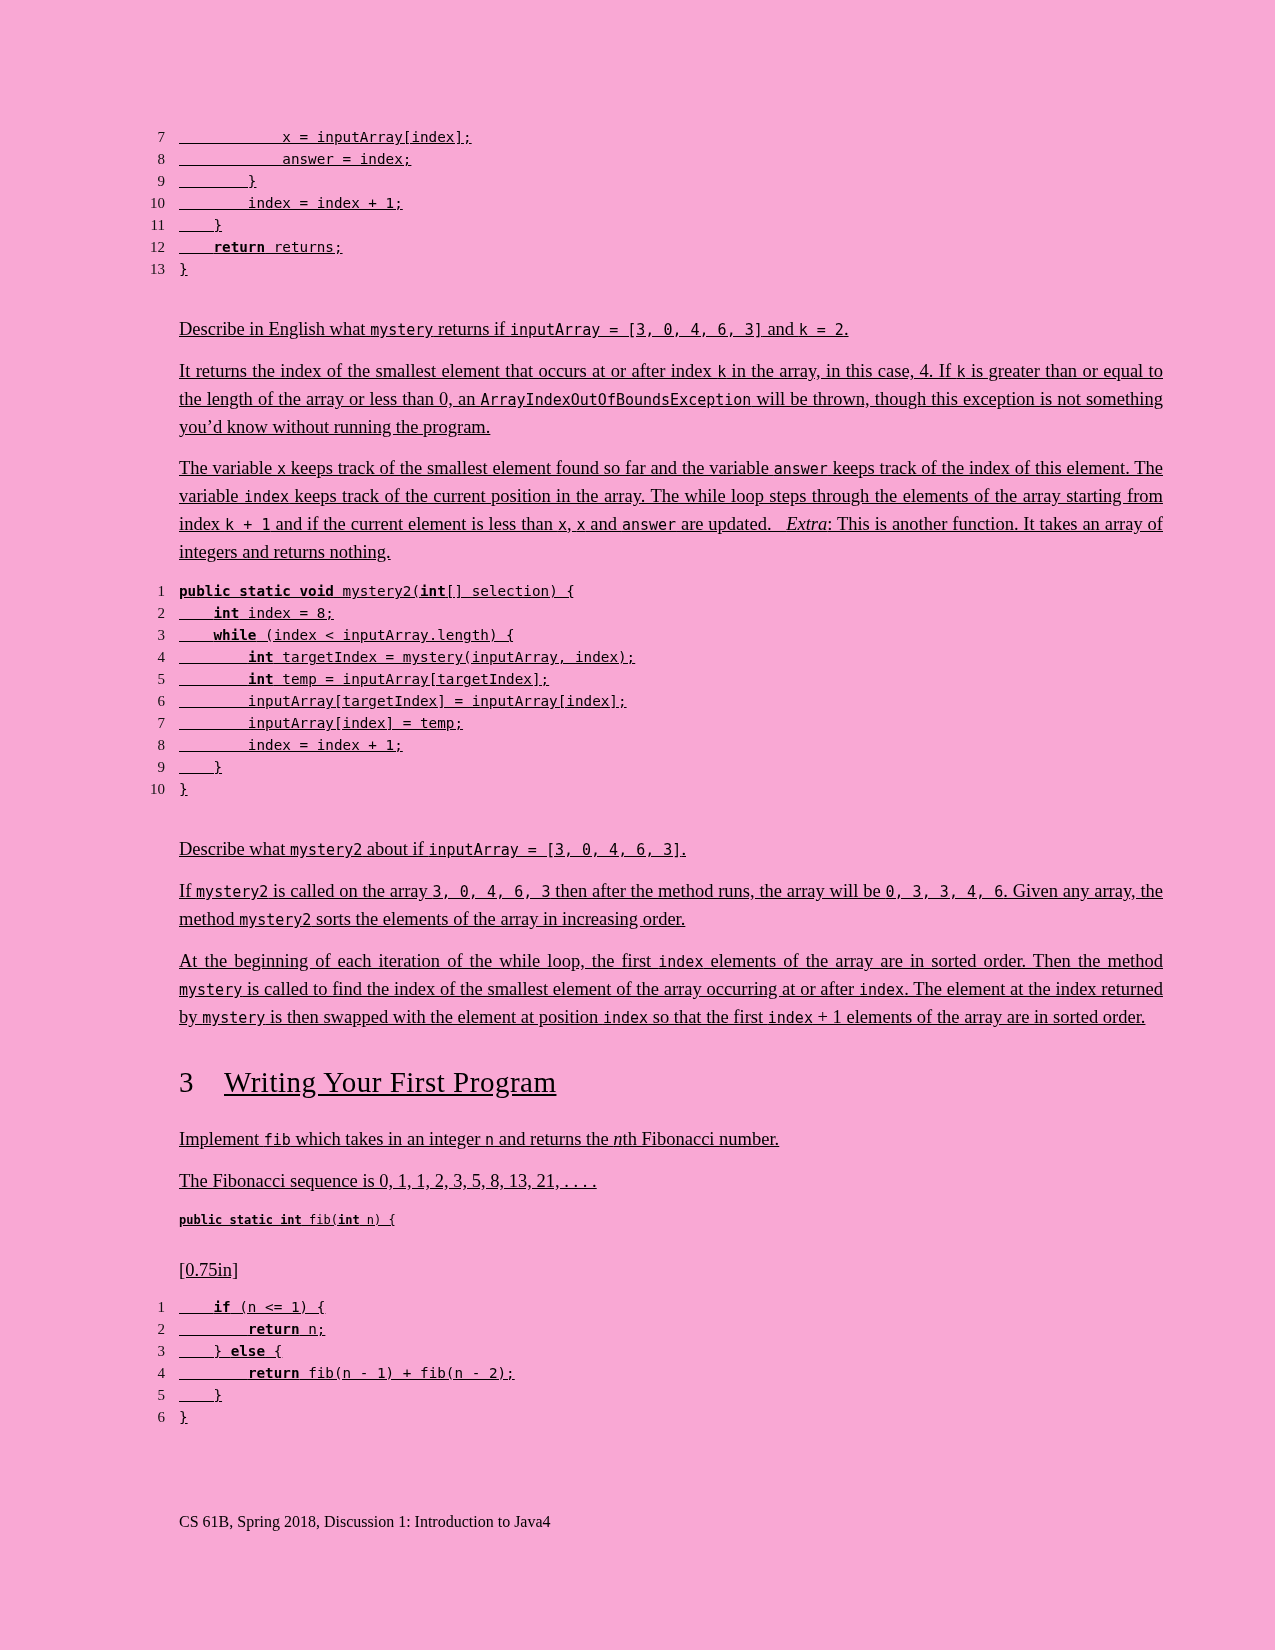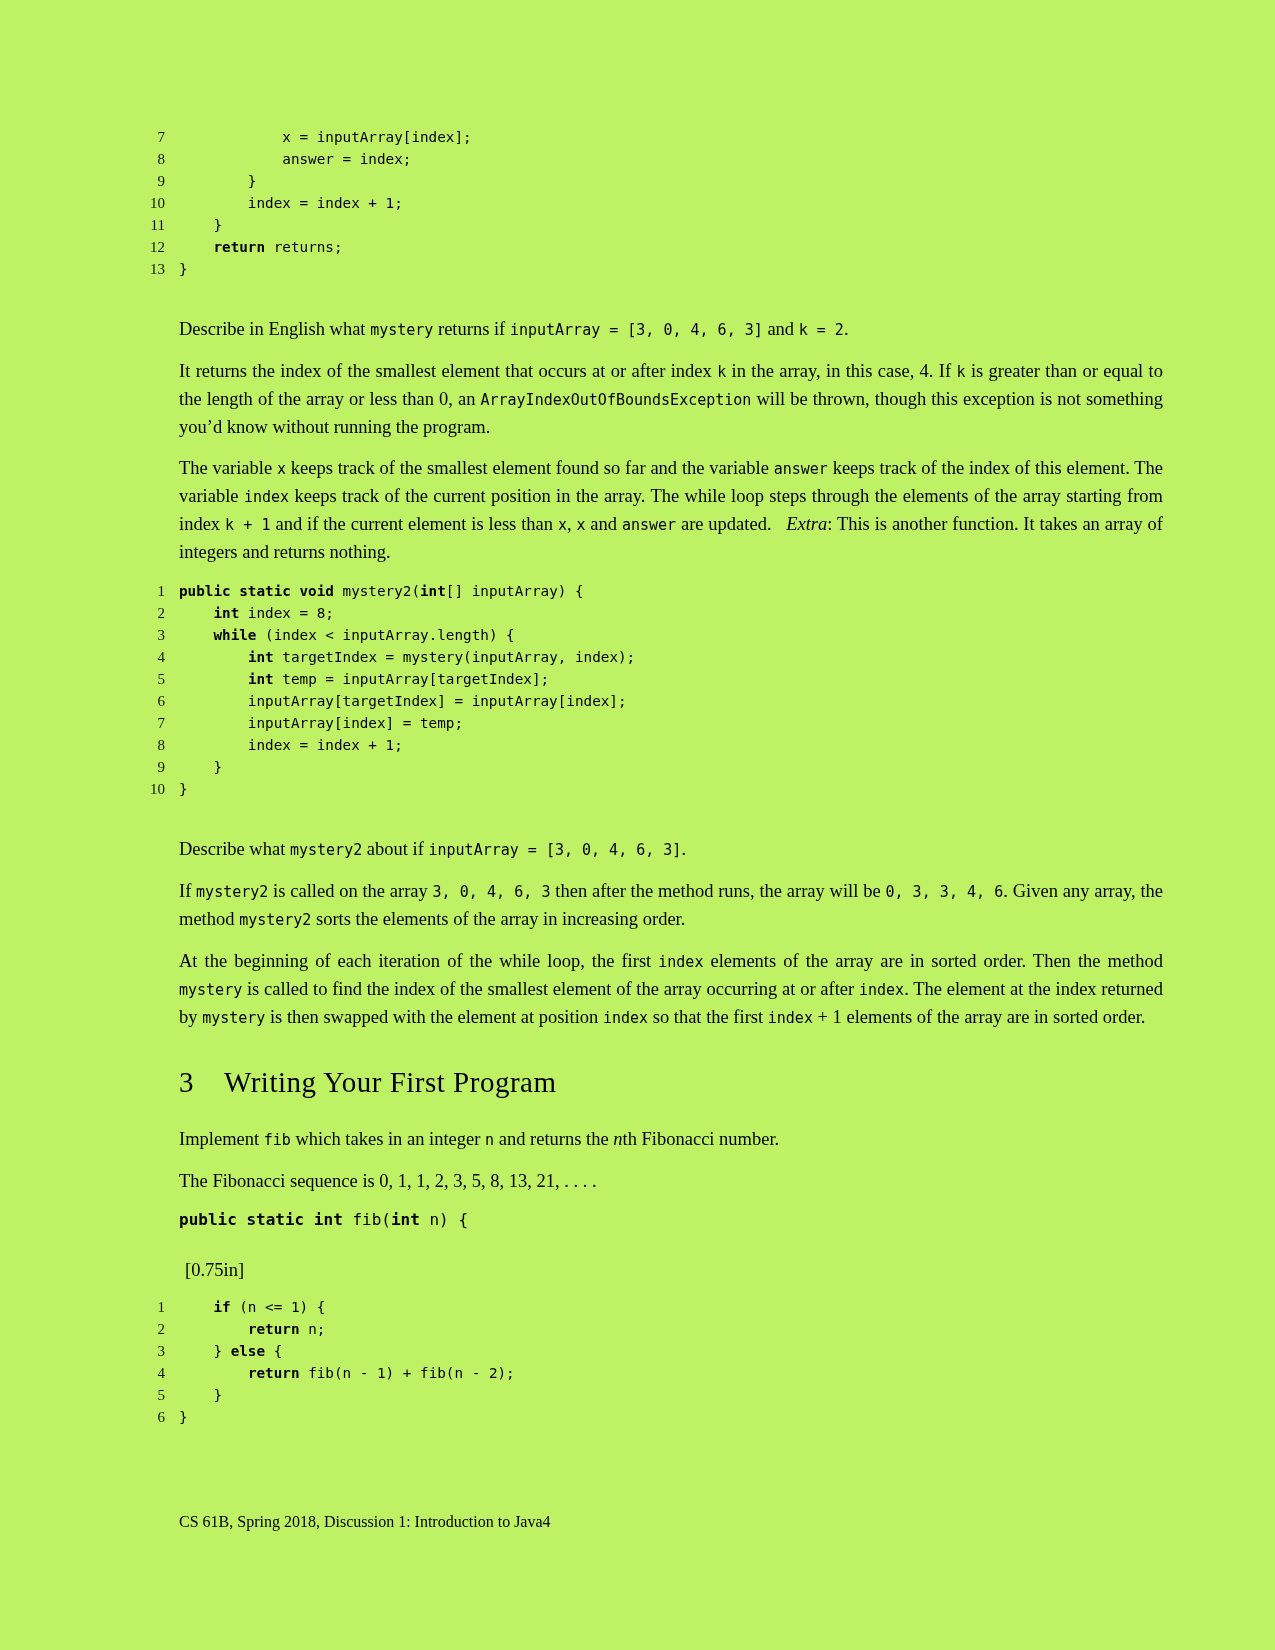--- a/index.html
+++ b/index.html
@@ -1,26 +1,27 @@
 <!DOCTYPE html>
 <html><head>
 <meta charset="utf-8">
 <style>
   html, body { margin: 0; padding: 0; background: #e8e8e8; }
   .page {
     position: relative;
     width: 1275px;
     height: 1650px;
     margin: 0 auto;
-    background: #bef264;
+    background: #f9a8d4;
     font-family: "Liberation Serif", serif;
     color: #000;
     box-sizing: border-box;
     padding: 114px 112px 0 179px;
     overflow: hidden;
+    text-decoration: underline;
   }
   .para {
     font-size: 18.5px;
     line-height: 27px;
     text-align: justify;
     margin: 0 0 14px 0;
   }
   .seg-p { font-family: "Liberation Serif", serif; }
   .seg-m {
     font-family: "DejaVu Sans Mono", monospace;
@@ -41,37 +42,37 @@
     text-align: right;
     margin-right: 14px;
     font-family: "Liberation Serif", serif;
     font-size: 15px;
     color: #111;
   }
   .code-text { white-space: pre; }
   .kw { font-weight: bold; }
   .code-sig {
     font-family: "DejaVu Sans Mono", monospace;
-    font-size: 16px;
+    font-size: 12px;
     line-height: 22px;
     white-space: pre;
     margin: 12px 0 26px 0;
   }
   .section-heading {
     margin: 30px 0 24px 0;
     font-size: 29px;
     line-height: 40px;
     font-weight: 400;
     letter-spacing: 0.5px;
   }
   .section-number { display: inline-block; margin-right: 30px; }
   .placeholder-box {
     font-size: 18.5px;
     line-height: 27px;
-    margin: 0 0 10px 6px;
+    margin: 0 0 10px 0;
   }
   .footer {
     position: absolute;
     top: 1511px;
     left: 179px;
     right: 112px;
     display: flex;
     justify-content: flex-start;
     font-size: 16px;
     line-height: 22px;
@@ -92,21 +93,21 @@
       <div class="code-row"><span class="ln">13</span><span class="code-text"><span>}</span></span></div>
     </div>
 
   <p class="para"><span class="seg-p">Describe in English what </span><span class="seg-m">mystery</span><span class="seg-p"> returns if </span><span class="seg-m">inputArray = [3, 0, 4, 6, 3]</span><span class="seg-p"> and </span><span class="seg-m">k = 2</span><span class="seg-p">.</span></p>
 
   <p class="para"><span class="seg-p">It returns the index of the smallest element that occurs at or after index </span><span class="seg-m">k</span><span class="seg-p"> in the array, in this case, 4.  If </span><span class="seg-m">k</span><span class="seg-p"> is greater than or equal to the length of the array or less than 0, an </span><span class="seg-m">ArrayIndexOutOfBoundsException</span><span class="seg-p"> will be thrown, though this exception is not something you’d know without running the program.</span></p>
 
   <p class="para"><span class="seg-p">The variable </span><span class="seg-m">x</span><span class="seg-p"> keeps track of the smallest element found so far and the variable </span><span class="seg-m">answer</span><span class="seg-p"> keeps track of the index of this element.  The variable </span><span class="seg-m">index</span><span class="seg-p"> keeps track of the current position in the array.  The while loop steps through the elements of the array starting from index </span><span class="seg-m">k + 1</span><span class="seg-p"> and if the current element is less than </span><span class="seg-m">x</span><span class="seg-p">, </span><span class="seg-m">x</span><span class="seg-p"> and </span><span class="seg-m">answer</span><span class="seg-p"> are updated.&nbsp;&nbsp; </span><span class="seg-i">Extra</span><span class="seg-p">: This is another function. It takes an array of integers and returns nothing.</span></p>
 
   <div class="codeblock">
-      <div class="code-row"><span class="ln">1</span><span class="code-text"><span class="kw">public static void</span><span> mystery2(</span><span class="kw">int</span><span>[] inputArray) {</span></span></div>
+      <div class="code-row"><span class="ln">1</span><span class="code-text"><span class="kw">public static void</span><span> mystery2(</span><span class="kw">int</span><span>[] selection) {</span></span></div>
       <div class="code-row"><span class="ln">2</span><span class="code-text"><span>    </span><span class="kw">int</span><span> index = 8;</span></span></div>
       <div class="code-row"><span class="ln">3</span><span class="code-text"><span>    </span><span class="kw">while</span><span> (index &lt; inputArray.length) {</span></span></div>
       <div class="code-row"><span class="ln">4</span><span class="code-text"><span>        </span><span class="kw">int</span><span> targetIndex = mystery(inputArray, index);</span></span></div>
       <div class="code-row"><span class="ln">5</span><span class="code-text"><span>        </span><span class="kw">int</span><span> temp = inputArray[targetIndex];</span></span></div>
       <div class="code-row"><span class="ln">6</span><span class="code-text"><span>        inputArray[targetIndex] = inputArray[index];</span></span></div>
       <div class="code-row"><span class="ln">7</span><span class="code-text"><span>        inputArray[index] = temp;</span></span></div>
       <div class="code-row"><span class="ln">8</span><span class="code-text"><span>        index = index + 1;</span></span></div>
       <div class="code-row"><span class="ln">9</span><span class="code-text"><span>    }</span></span></div>
       <div class="code-row"><span class="ln">10</span><span class="code-text"><span>}</span></span></div>
     </div>

